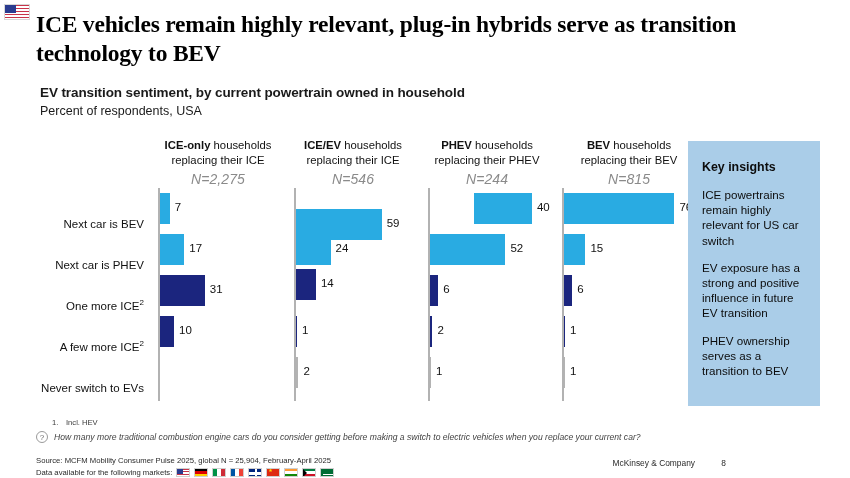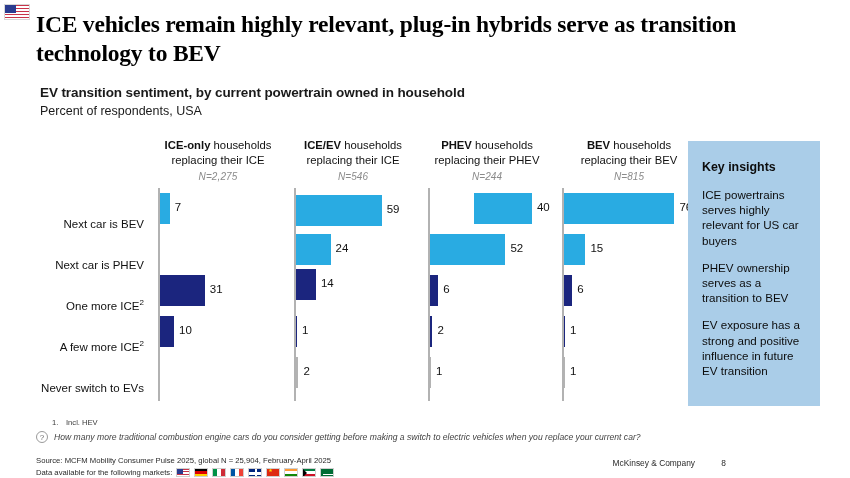--- a/index.html
+++ b/index.html
@@ -132,21 +132,21 @@
     line-height: 1.32;
     color: #111111;
   }
   .panel-head .strong { font-weight: bold; }
   .panel-n {
     position: absolute;
     top: 33px;
     left: 0;
     width: 100%;
     text-align: center;
-    font-size: 10px;
+    font-size: 14px;
     font-style: italic;
     color: #8a8a8a;
     letter-spacing: 0.1px;
   }
 
   .axis {
     position: absolute;
     left: 8px;
     top: 50px;
     width: 1.5px;
@@ -359,36 +359,40 @@
     <div class="panels">
         <div class="panel" style="left: 0px; width: 136px;">
           <div class="panel-head"><span class="strong">ICE-only</span> households<br>replacing their ICE</div>
           <div class="panel-n">N=2,275</div>
           <div class="axis"></div>
           <div class="bars">
             <div class="bar-wrap" style="top: 0px;">
               <div class="bar" style="width: 10.22px; background: rgb(41, 171, 226);"></div>
               <div class="bar-value" style="left: 15.22px;">7</div>
             </div>
+            <div class="bar-wrap" style="top: 41px;">
+              <div class="bar" style="width: 24.82px; background: rgb(41, 171, 226);"></div>
+              <div class="bar-value" style="left: 29.82px;">17</div>
+            </div>
             <div class="bar-wrap" style="top: 82px;">
               <div class="bar" style="width: 45.26px; background: rgb(27, 37, 126);"></div>
               <div class="bar-value" style="left: 50.26px;">31</div>
             </div>
             <div class="bar-wrap" style="top: 123px;">
               <div class="bar" style="width: 14.6px; background: rgb(27, 37, 126);"></div>
               <div class="bar-value" style="left: 19.6px;">10</div>
             </div>
           </div>
         </div>
         <div class="panel" style="left: 136px; width: 134px;">
           <div class="panel-head"><span class="strong">ICE/EV</span> households<br>replacing their ICE</div>
           <div class="panel-n">N=546</div>
           <div class="axis"></div>
           <div class="bars">
-            <div class="bar-wrap" style="top: 2px;">
+            <div class="bar-wrap" style="top: 16px;">
               <div class="bar" style="width: 86.14px; background: rgb(41, 171, 226);"></div>
               <div class="bar-value" style="left: 91.14px;">59</div>
             </div>
             <div class="bar-wrap" style="top: 41px;">
               <div class="bar" style="width: 35.04px; background: rgb(41, 171, 226);"></div>
               <div class="bar-value" style="left: 40.04px;">24</div>
             </div>
             <div class="bar-wrap" style="top: 76px;">
               <div class="bar" style="width: 20.44px; background: rgb(27, 37, 126);"></div>
               <div class="bar-value" style="left: 25.44px;">14</div>
@@ -456,23 +460,23 @@
               <div class="bar-value" style="left: 6.5px;">1</div>
             </div>
           </div>
         </div>
       </div>
   </div>
 
   <div class="insights">
     <h3>Key insights</h3>
     <div id="insights-list">
-        <p>ICE powertrains serves highly relevant for US car buyers</p>
+        <p>ICE powertrains remain highly relevant for US car switch</p>
+        <p>EV exposure has a strong and positive influence in future EV transition</p>
         <p>PHEV ownership serves as a transition to BEV</p>
-        <p>EV exposure has a strong and positive influence in future EV transition</p>
       </div>
   </div>
 
   <div class="footnote">
     <span class="fn-num">1.</span><span>Incl. HEV</span>
   </div>
 
   <div class="question-line">
     <div class="q-icon">?</div>
     <div class="q-text">How many more traditional combustion engine cars do you consider getting before making a switch to electric vehicles when you replace your current car?</div>

